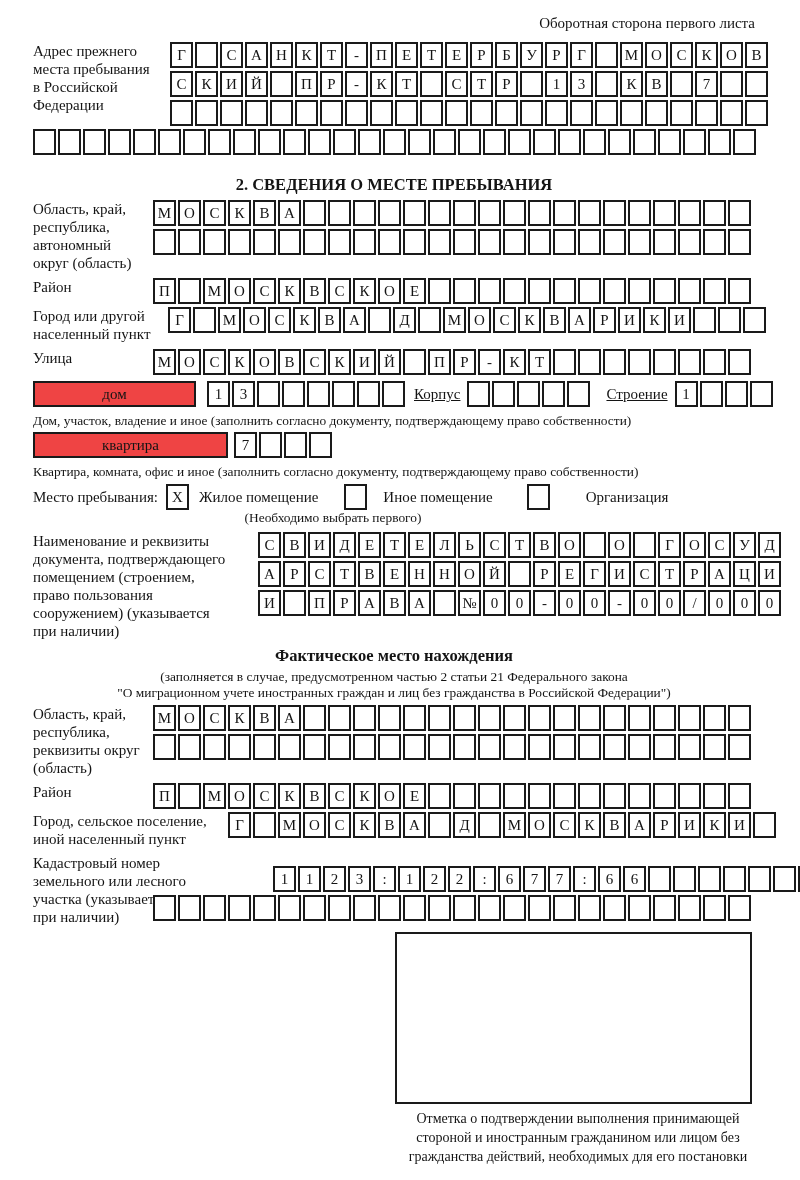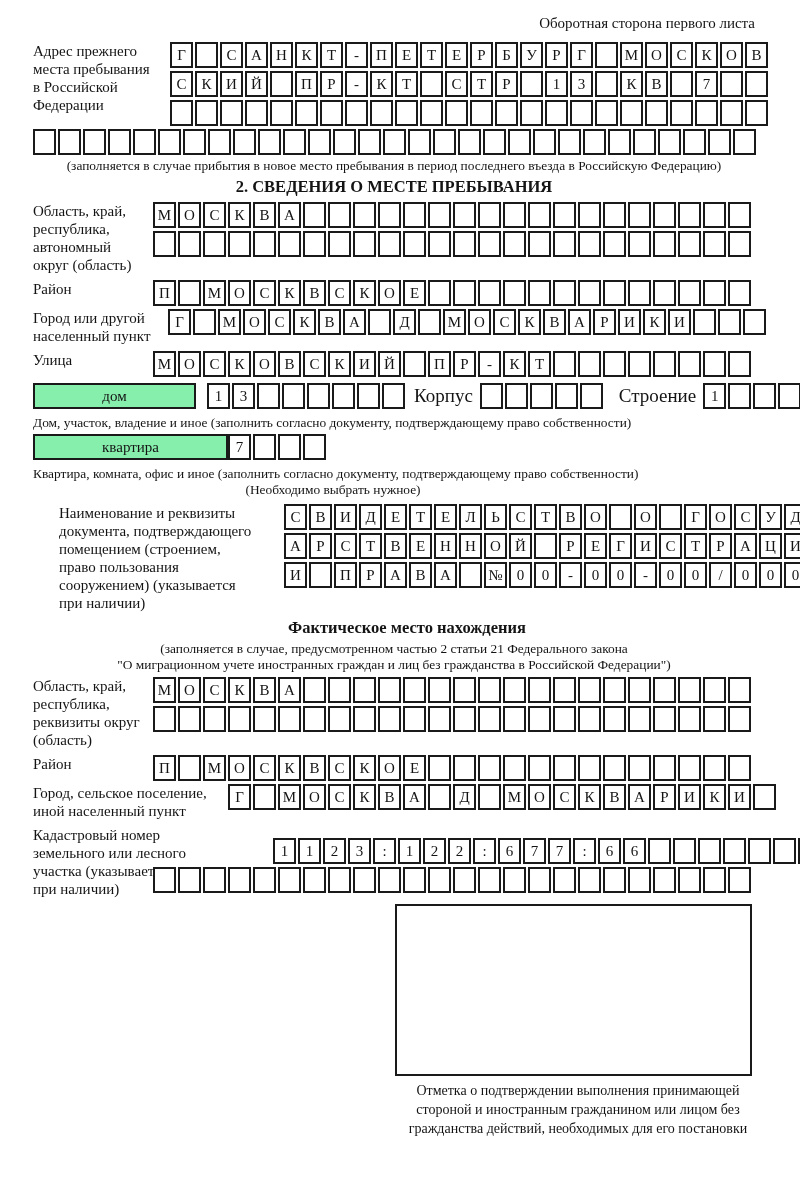--- a/index.html
+++ b/index.html
@@ -13,29 +13,29 @@
   .lbl-s2{width:120px;}
   .lbl-city3{width:195px;}
   .lbl-doc{width:225px;line-height:18px;}
   .lbl-cad{width:180px;}
   .vcol > .cells{margin-bottom:3px;}
   .cells{display:flex;flex:none;}
   .cell{width:19px;height:22px;border:2px solid #1a1a1a;margin-right:2px;flex:none;
         display:flex;align-items:center;justify-content:center;
         font-size:15px;line-height:22px;background:#fff;}
   .wide-box{box-sizing:border-box;border:2px solid #1a1a1a;height:26px;flex:none;
-        display:flex;align-items:center;justify-content:center;font-size:15px;background:#86efac;}
+        display:flex;align-items:center;justify-content:center;font-size:15px;background:#ef4444;}
   .box-dom{width:163px;margin-right:11px;}
-  .box-kv{width:195px;margin-right:0;}
-  .inline-lbl{font-size:19px;line-height:26px;flex:none;padding:0 7px;}
+  .box-kv{width:195px;margin-right:6px;}
+  .inline-lbl{font-size:15px;line-height:26px;flex:none;padding:0 7px;text-decoration:underline;}
   .note{font-size:13.4px;line-height:16px;}
   .center{text-align:center;}
   .sec-title{font-weight:bold;font-size:16.5px;line-height:20px;text-align:center;}
   .mt2{margin-top:6px;} .mt3{margin-top:3px;} .mt4{margin-top:4px;} .mt5{margin-top:5px;}
-  .mt6{margin-top:6px;margin-left:26px;} .mt8{margin-top:3px;text-align:center;} .mt18{margin-top:10px;}
+  .mt6{margin-top:6px;} .mt8{margin-top:20px;text-align:center;} .mt18{margin-top:10px;}
   .stay-row{display:flex;align-items:center;}
   .stay-row .lbl{line-height:26px;}
   .gap8{width:8px;flex:none;} .gap14{width:14px;flex:none;} .gap26{width:26px;flex:none;} .gap34{width:34px;flex:none;}
   .stay-note{margin-left:160px;width:280px;text-align:center;}
   .cad-col{margin-top:12px;}
   .cad-r1{margin-left:60px;}
   .stamp-box{box-sizing:border-box;margin-left:362px;width:357px;height:172px;border:2px solid #1a1a1a;background:#fff;}
   .stamp-caption{margin-left:325px;width:440px;font-size:14px;line-height:19px;text-align:center;}
 </style>
 </head>
@@ -157,21 +157,20 @@
       <div class="cell"></div>
       <div class="cell"></div>
       <div class="cell"></div>
       <div class="cell"></div>
       <div class="cell"></div>
       <div class="cell"></div>
       <div class="cell"></div>
       <div class="cell"></div>
       <div class="cell"></div>
     </div>
-  <div class="note center mt3">(заполняется в случае прибытия в новое место пребывания в период последнего въезда в Российскую Федерацию)</div>
 
   <div class="sec-title mt8">2. СВЕДЕНИЯ О МЕСТЕ ПРЕБЫВАНИЯ</div>
 
   <div class="row mt5">
     <div class="lbl lbl-s2">
         <div class="tline">Область, край,</div>
         <div class="tline">республика,</div>
         <div class="tline">автономный</div>
         <div class="tline">округ (область)</div>
       </div>
@@ -358,21 +357,36 @@
     <div class="wide-box box-kv">квартира</div>
     <div class="cells">
         <div class="cell">7</div>
         <div class="cell"></div>
         <div class="cell"></div>
         <div class="cell"></div>
       </div>
   </div>
   <div class="note mt2">Квартира, комната, офис и иное (заполнить согласно документу, подтверждающему право собственности)</div>
 
-  <div class="note stay-note">(Необходимо выбрать нужное)</div>
+  <div class="stay-row mt4">
+    <div class="lbl">Место пребывания:</div>
+    <div class="gap8"></div>
+    <div class="cell">X</div>
+    <div class="gap8"></div>
+    <div class="lbl">Жилое помещение</div>
+    <div class="gap26"></div>
+    <div class="cell"></div>
+    <div class="gap14"></div>
+    <div class="lbl">Иное помещение</div>
+    <div class="gap34"></div>
+    <div class="cell"></div>
+    <div class="gap34"></div>
+    <div class="lbl">Организация</div>
+  </div>
+  <div class="note stay-note">(Необходимо выбрать первого)</div>
 
   <div class="row mt6">
     <div class="lbl lbl-doc">
         <div class="tline">Наименование и реквизиты</div>
         <div class="tline">документа, подтверждающего</div>
         <div class="tline">помещением (строением,</div>
         <div class="tline">право пользования</div>
         <div class="tline">сооружением) (указывается</div>
         <div class="tline">при наличии)</div>
       </div>

